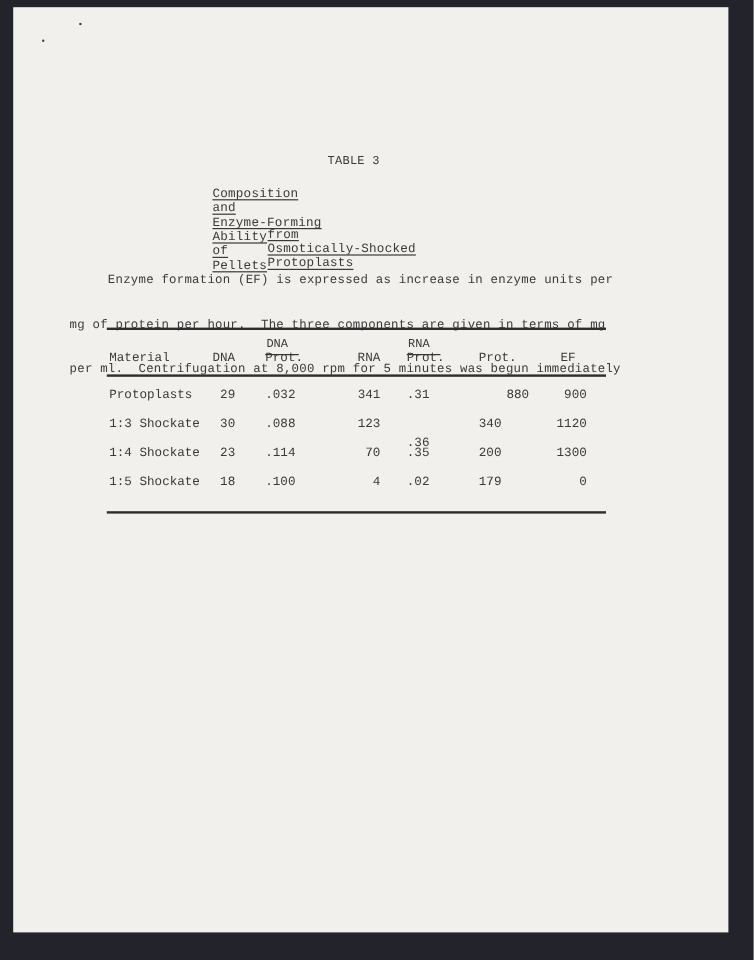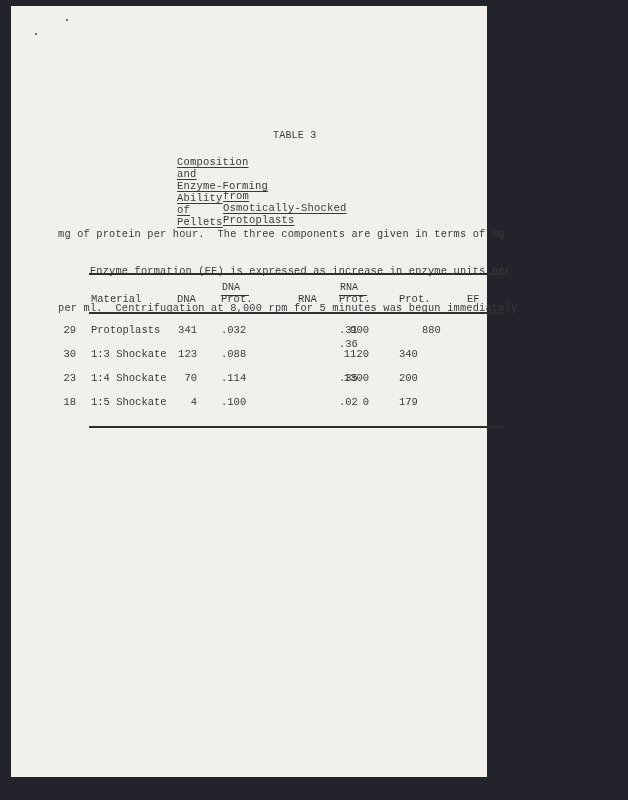--- a/index.html
+++ b/index.html
@@ -7,21 +7,21 @@
       width: 628px; height: 800px;
       background: #23232b;
       position: relative;
       overflow: hidden;
       font-family: "Liberation Mono", "DejaVu Sans Mono", monospace;
       color: #3a3a3a;
     }
     .page {
       position: absolute;
       left: 11px; top: 6px;
-      width: 476px; height: 771px;
+      width: 596px; height: 771px;
       background: #f1f0ec;
     }
     .speck { position: absolute; width: 2px; height: 2px; background: #444; border-radius: 1px; }
     .t { position: absolute; white-space: pre; font-size: 10.5px; line-height: 12px; letter-spacing: 0.2px; }
     .u { text-decoration: underline; text-underline-offset: 2px; }
     .title { left: 262px; top: 124px; font-size: 10px; }
     .caption1 { left: 140px; top: 138px; }
     .caption2 { left: 186px; top: 172px; }
     .para { left: 47px; top: 198px; line-height: 12.2px; font-size: 10.3px; }
     .rule { position: absolute; left: 78px; width: 416px; height: 1.5px; background: #2e2e2e; }
@@ -47,22 +47,22 @@
     <span class="u">of</span>
     <span class="u">Pellets</span>
   </div>
   <div class="t caption2">
     <span class="u">from</span>
     <span class="u">Osmotically-Shocked</span>
     <span class="u">Protoplasts</span>
   </div>
 
   <div class="t para">
+    <div>     Enzyme formation (EF) is expressed as increase in enzyme units per</div>
     <div>mg of protein per hour.  The three components are given in terms of mg</div>
-    <div>     Enzyme formation (EF) is expressed as increase in enzyme units per</div>
     <div>per ml.  Centrifugation at 8,000 rpm for 5 minutes was begun immediately</div>
   </div>
 
   <div>
     <div class="rule" style="top:267px;"></div>
 
     <div>
       <div class="cell" style="left:80px;top:287px;">Material</div>
       <div class="cell" style="left:166px;top:287px;">DNA</div>
       <div class="hdr-frac" style="left:211px;top:276px;">DNA</div>
@@ -86,21 +86,21 @@
           <div class="cell r" style="top: 318px; right: 290px;">341</div>
           <div class="cell" style="top: 318px; left: 328px;">.31</div>
           <div class="cell" style="top: 318px; left: 388px; margin-left: 23px;">880</div>
           <div class="cell r" style="top: 318px; right: 118px;">900</div>
         </div>
         <div>
           <div class="cell" style="top: 342px; left: 80px;">1:3 Shockate</div>
           <div class="cell r" style="top: 342px; right: 411px;">30</div>
           <div class="cell" style="top: 342px; left: 210px;">.088</div>
           <div class="cell r" style="top: 342px; right: 290px;">123</div>
-          <div class="cell" style="top: 332px; left: 328px;">.36</div>
+          <div class="cell" style="top: 358px; left: 328px;">.36</div>
           <div class="cell" style="top: 342px; left: 388px;">340</div>
           <div class="cell r" style="top: 342px; right: 118px;">1120</div>
         </div>
         <div>
           <div class="cell" style="top: 366px; left: 80px;">1:4 Shockate</div>
           <div class="cell r" style="top: 366px; right: 411px;">23</div>
           <div class="cell" style="top: 366px; left: 210px;">.114</div>
           <div class="cell r" style="top: 366px; right: 290px; font-family: Liberation Mono, monospace;">70</div>
           <div class="cell" style="top: 366px; left: 328px;">.35</div>
           <div class="cell" style="top: 366px; left: 388px;">200</div>

